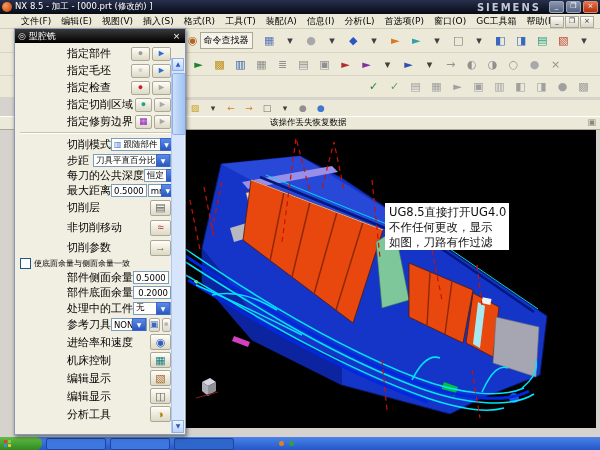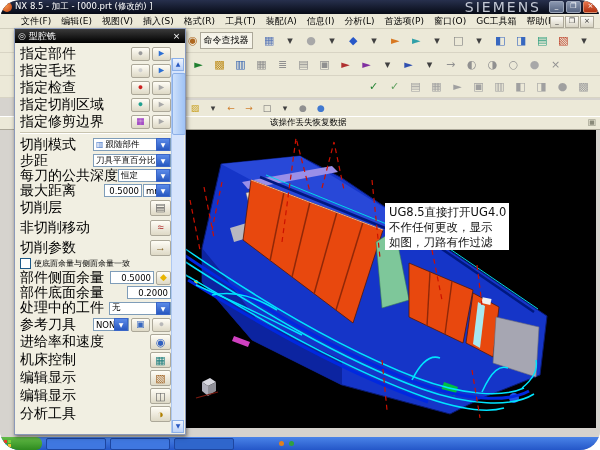--- a/index.html
+++ b/index.html
@@ -1,26 +1,26 @@
 <!DOCTYPE html>
 <html><head>
 <meta charset="utf-8">
 <style>
   html,body{margin:0;padding:0;}
   #stage{position:relative;width:600px;height:450px;overflow:hidden;
          font-family:"DejaVu Sans","Liberation Sans",sans-serif;
-         background:#d6d3ce;font-size:9px;color:#000;border-radius:20px;}
+         background:#d6d3ce;font-size:9px;color:#000;}
   
   #titlebar{position:absolute;left:0;top:0;width:600px;height:14px;
     background:linear-gradient(#27304d,#070b16);display:flex;align-items:center;
     color:#fff;font-size:8.5px;padding:0 2px;box-sizing:border-box;}
   #titlebar .appicon{width:10px;height:10px;border-radius:50%;
     background:radial-gradient(circle at 35% 35%,#ff9a50,#b83c10);margin-right:3px;flex:0 0 auto;}
   #title-text{white-space:nowrap;overflow:hidden;}
-  #brand{margin-left:auto;color:#c3c8d4;font-weight:normal;letter-spacing:2px;font-size:14px;padding-right:6px;}
+  #brand{margin-left:auto;color:#c3c8d4;font-weight:bold;letter-spacing:2px;font-size:10px;padding-right:6px;}
   .winbtn{width:13px;height:10px;margin-left:2px;border:1px solid #9aa4b8;border-radius:2px;
     background:linear-gradient(#8a97b0,#5a6residual880);color:#fff;font-size:7px;line-height:8px;text-align:center;flex:0 0 auto;}
   .winbtn{background:linear-gradient(#8a97b0,#566480);}
   .winbtn.close{background:linear-gradient(#e8734a,#b03010);border-color:#d89070;}
   #menubar{position:absolute;left:0;top:14px;width:600px;height:15px;background:#ece9d8;
     border-bottom:1px solid #d0cdbc;display:flex;align-items:center;padding-left:16px;box-sizing:border-box;}
   #menubar .menu-item{padding:1px 5px;white-space:nowrap;}
   .mdi{display:flex;margin-left:auto;margin-right:4px;}
   .mdibtn{width:12px;height:10px;border:1px solid #aca899;background:linear-gradient(#fdfcf9,#d8d4c4);
     margin-left:1px;font-size:7px;line-height:9px;text-align:center;color:#333;}
@@ -57,21 +57,21 @@
   #dialog{position:absolute;left:14px;top:28px;width:172px;height:407px;
     background:#f1efe2;border:1px solid #8a98b8;box-shadow:1px 2px 4px rgba(0,0,0,.5);
     display:flex;flex-direction:column;box-sizing:border-box;}
   #dialog-title{height:14px;background:linear-gradient(#3a3a3a,#000);color:#fff;display:flex;
     align-items:center;padding:0 3px;font-size:9px;flex:0 0 auto;}
   #dialog-title .dticon{color:#e0e0e0;font-size:9px;margin-right:3px;}
   #dialog-title .dtclose{margin-left:auto;color:#fff;font-size:9px;width:11px;text-align:center;}
   #dialog-body{flex:1;position:relative;padding:2px 14px 2px 5px;display:flex;flex-direction:column;overflow:hidden;}
   .drow{display:flex;align-items:center;flex:0 0 auto;}
   .geom{height:17px;}
-  .dlabel{white-space:nowrap;font-size:14px;}
+  .dlabel{white-space:nowrap;font-size:11px;margin-left:47px;}
   .spacer{flex:1;}
   .mini{width:19px;height:14px;margin-left:2px;border:1px solid #aca899;border-radius:2px;
     background:linear-gradient(#fffdf6,#ded9c6);display:flex;align-items:center;justify-content:center;
     font-size:9px;padding:0;}
   .g{line-height:1;}
   .sep{height:1px;background:#c8c4b0;border-bottom:1px solid #fff;margin:2px 0;flex:0 0 auto;}
   .dd{display:flex;align-items:center;background:#fff;border:1px solid #7f9db9;height:13px;box-sizing:border-box;}
   .dd .ddtext{padding:0 2px;white-space:nowrap;overflow:hidden;font-size:8.5px;flex:1;}
   .dd .ddicon{font-size:8px;margin-left:2px;}
   .dda{width:12px;height:11px;background:linear-gradient(#5a8ae8,#2858c0);color:#fff;

